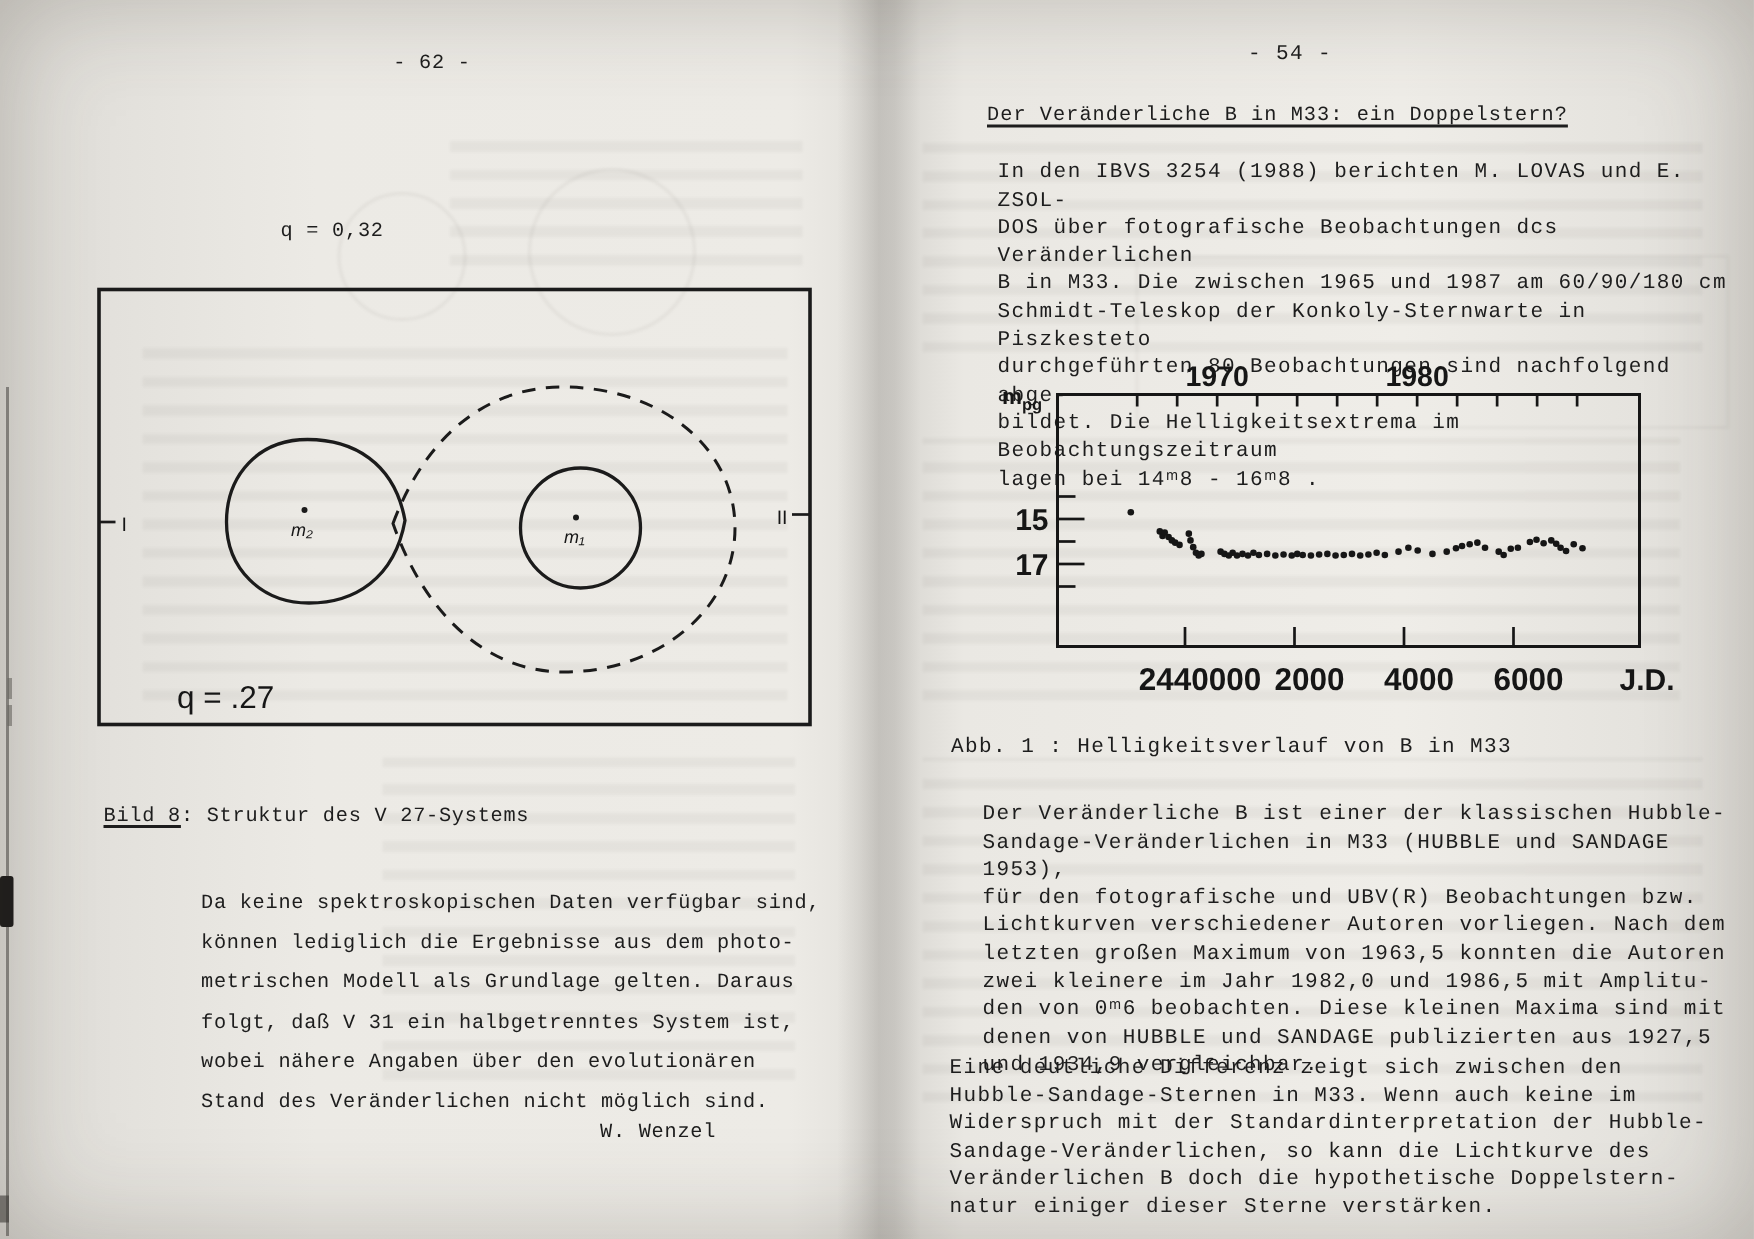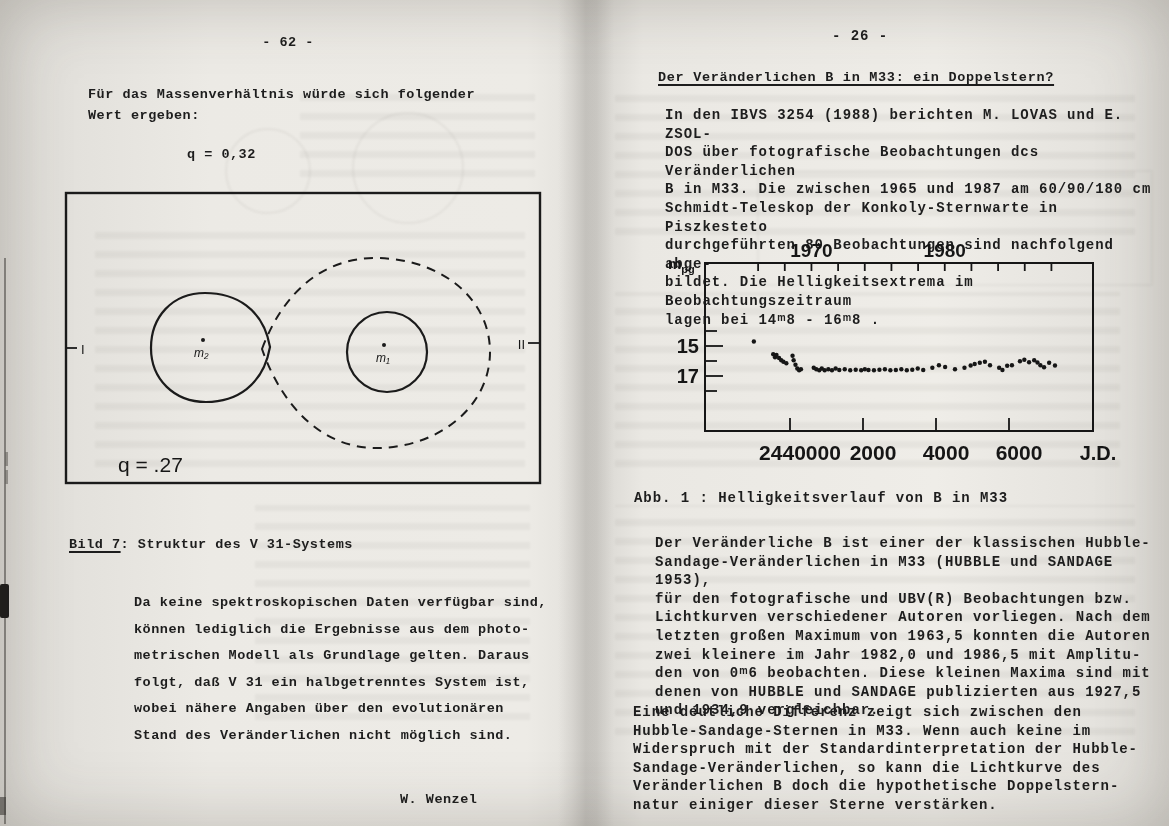--- a/index.html
+++ b/index.html
@@ -1,20 +1,20 @@
 <!DOCTYPE html>
 <html><head>
 <meta charset="utf-8">
 <style>
   html,body{margin:0;padding:0;}
   body{width:1169px;height:826px;overflow:hidden;background:#cfcdc8;}
   #stage{position:relative;width:1169px;height:826px;background:linear-gradient(90deg,#dedcd7 0%,#eceae5 18%,#edebe6 45%,#e4e2dd 49%,#d8d6d1 51%,#eae8e3 55%,#efede8 80%,#e0ded9 100%);font-variant-ligatures:none;}
   .vignette{position:absolute;inset:0;box-shadow:inset 0 0 70px rgba(70,62,50,.28);pointer-events:none;}
   .gutter{position:absolute;left:558px;top:0;width:56px;height:826px;background:linear-gradient(90deg,rgba(0,0,0,0) 0%,rgba(40,35,30,.14) 50%,rgba(0,0,0,0) 100%);}
-  .tw{position:absolute;font-family:"Liberation Mono","DejaVu Sans Mono",monospace;font-weight:700;color:#1d1d1d;white-space:pre-line;}
+  .tw{position:absolute;font-family:"Liberation Mono","DejaVu Sans Mono",monospace;font-weight:400;color:#1d1d1d;white-space:pre-line;}
   .left-pg{font-size:13.5px;letter-spacing:.5px;}
   .right-pg{font-size:14px;letter-spacing:.95px;}
   .pgnum{text-align:center;width:140px;}
   .uline{text-decoration:underline;text-underline-offset:3px;text-decoration-thickness:1.5px;}
   .lh-wide{line-height:26.5px;}
   .lh-med{line-height:21px;}
   .lh-tight{line-height:18.6px;}
   svg text{font-family:"Liberation Sans","DejaVu Sans",sans-serif;fill:#161616;}
   .bleed{position:absolute;background:repeating-linear-gradient(0deg,#59554e 0px,#59554e 7px,transparent 7px,transparent 19px);opacity:.055;filter:blur(1px);pointer-events:none;}
   .bleed-circle{position:absolute;border:2px solid #6a6660;border-radius:50%;opacity:.08;filter:blur(1px);pointer-events:none;}
@@ -38,22 +38,20 @@
 
   <div class="artifact" style="left:4px;top:258px;width:2px;height:566px;background:#46433f;opacity:.55;"></div>
   <div class="artifact" style="left:0;top:584px;width:9px;height:34px;background:#1c1b1a;border-radius:2px;"></div>
   <div class="artifact" style="left:5px;top:452px;width:3px;height:14px;background:#6d6a66;opacity:.6;"></div>
   <div class="artifact" style="left:5px;top:470px;width:3px;height:14px;background:#6d6a66;opacity:.6;"></div>
   <div class="artifact" style="left:0;top:797px;width:6px;height:18px;background:#3a3835;opacity:.6;"></div>
   <div class="gutter"></div>
 
   <div class="tw left-pg pgnum" style="left:218px;top:35px;">- 62 -</div>
 
-  <div class="tw left-pg lh-med" style="left:88px;top:84px;">Für das Massenverhältnis würde sich folgender
-Wert ergeben:</div>
 
   <div class="tw left-pg" style="left:187px;top:147px;">q = 0,32</div>
 
   <svg style="position:absolute;left:0;top:0;" width="1169" height="826" viewBox="0 0 1169 826">
     <rect x="66" y="193" width="474" height="290" fill="none" stroke="#1b1b1b" stroke-width="2.4"></rect>
 
     <path d="M 270,347 C 263,308 235,293 205,293 C 172,293 151,317 151,348 C 151,379 174,402 206,402 C 236,402 263,386 270,347 Z" fill="none" stroke="#1b1b1b" stroke-width="2.2"></path>
 
     <path d="M 262,349 C 284,290 325,258 375,258 C 440,258 490,298 490,352 C 490,407 438,448 376,448 C 324,448 283,409 262,349 Z" fill="none" stroke="#1b1b1b" stroke-width="2" stroke-dasharray="9 7"></path>
 
@@ -66,35 +64,35 @@
 
     <line x1="66" y1="348" x2="77" y2="348" stroke="#1b1b1b" stroke-width="1.8"></line>
     <text x="81" y="354" font-size="13" font-family="DejaVu Serif, serif">I</text>
     <line x1="528" y1="343" x2="540" y2="343" stroke="#1b1b1b" stroke-width="1.8"></line>
     <text x="525" y="349" font-size="13" font-family="DejaVu Serif, serif" text-anchor="end">II</text>
 
     <text x="118" y="472" font-size="21">q = .27</text>
   </svg>
 
   <div class="tw left-pg" style="left:69px;top:522px;">
-    <span class="uline">Bild 7</span><span>: Struktur des V 31-Systems</span>
+    <span class="uline">Bild 8</span><span>: Struktur des V 27-Systems</span>
   </div>
 
   <div class="tw left-pg lh-wide" style="left:95px;top:590px;margin-left:39px;">Da keine spektroskopischen Daten verfügbar sind,
 können lediglich die Ergebnisse aus dem photo-
 metrischen Modell als Grundlage gelten. Daraus
 folgt, daß V 31 ein halbgetrenntes System ist,
 wobei nähere Angaben über den evolutionären
 Stand des Veränderlichen nicht möglich sind.</div>
 
-  <div class="tw left-pg" style="left:400px;top:792px;">W. Wenzel</div>
-
-  <div class="tw right-pg pgnum" style="left:790px;top:28px;">- 26 -</div>
-
-  <div class="tw left-pg uline" style="left:658px;top:70px;letter-spacing:.7px;">Der Veränderlichen B in M33: ein Doppelstern?</div>
+  <div class="tw left-pg" style="left:400px;top:748px;">W. Wenzel</div>
+
+  <div class="tw right-pg pgnum" style="left:790px;top:28px;">- 54 -</div>
+
+  <div class="tw left-pg uline" style="left:658px;top:70px;letter-spacing:.7px;">Der Veränderliche B in M33: ein Doppelstern?</div>
 
   <div class="tw right-pg lh-tight" style="left:665px;top:106px;">In den IBVS 3254 (1988) berichten M. LOVAS und E. ZSOL-
 DOS über fotografische Beobachtungen dcs Veränderlichen
 B in M33. Die zwischen 1965 und 1987 am 60/90/180 cm
 Schmidt-Teleskop der Konkoly-Sternwarte in Piszkesteto
 durchgeführten 80 Beobachtungen sind nachfolgend abge-
 bildet. Die Helligkeitsextrema im Beobachtungszeitraum
 lagen bei 14ᵐ8 - 16ᵐ8 .</div>
 
   <svg id="lightcurve" style="position:absolute;left:0;top:0;" width="1169" height="826" viewBox="0 0 1169 826">

